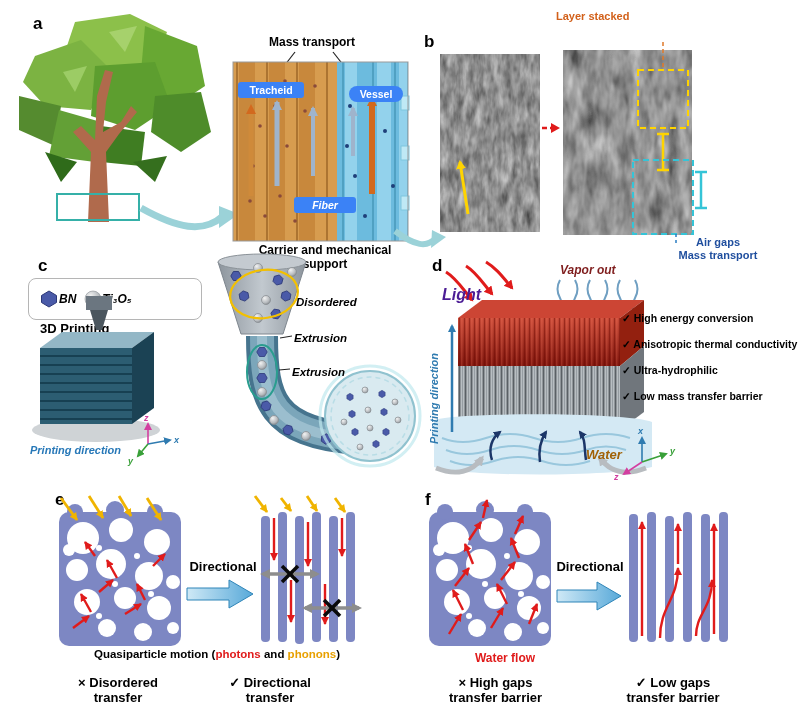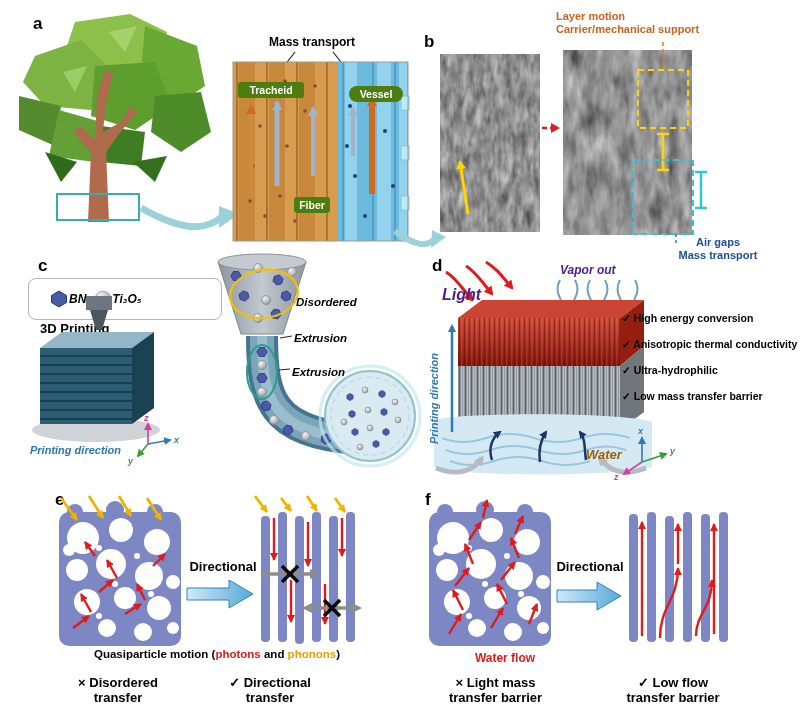--- a/index.html
+++ b/index.html
@@ -3,24 +3,24 @@
 <meta charset="utf-8">
 <style>
   html,body{margin:0;padding:0;background:#fff;}
   .canvas{position:relative;width:800px;height:720px;background:#ffffff;
     font-family:"Liberation Sans",sans-serif;overflow:hidden;
     box-shadow:2px 2px 4px rgba(0,0,0,.25);}
   .t{position:absolute;color:#000;line-height:1.15;}
   .b{font-weight:bold;}
   .i{font-style:italic;}
   .plabel{position:absolute;font-weight:bold;font-size:17px;color:#000;}
-  .badge{position:absolute;background:#4d7c0f;color:#fff;font-weight:bold;
+  .badge{position:absolute;background:#3b82f6;color:#fff;font-weight:bold;
     font-size:10.5px;text-align:center;border-radius:3px;padding:2px 0;}
   .legendbox{position:absolute;border:1.5px solid #b5b5b5;border-radius:8px;
-    display:flex;align-items:center;gap:0;padding:0 20px;}
+    display:flex;align-items:center;gap:0;padding:0 10px;}
   .chk{position:absolute;font-size:10.5px;font-weight:bold;color:#000;white-space:nowrap;}
   svg{position:absolute;overflow:visible;}
 </style>
 </head>
 <body>
 
 <div class="canvas">
 
   <div class="plabel" style="left:33px;top:14px;">a</div>
   <div class="plabel" style="left:424px;top:32px;">b</div>
@@ -118,21 +118,22 @@
     <line x1="147" y1="158" x2="147" y2="62" stroke="#d2691e" stroke-width="6" marker-end="url(#w-org)"></line>
     <line x1="128" y1="120" x2="128" y2="72" stroke="#9fb4cc" stroke-width="4" marker-end="url(#w-blu)"></line>
     <rect x="8" y="26" width="175" height="179" fill="none" stroke="#999" stroke-width="1"></rect>
 
     <path d="M170,195 C190,210 202,212 211,202" fill="none" stroke="#9bd2d8" stroke-width="6"></path>
     <polygon points="207,194 221,201 206,212" fill="#9bd2d8"></polygon>
   </svg>
   <div class="t b" style="left:252px;top:36px;width:120px;text-align:center;font-size:12px;">Mass transport</div>
   <div class="badge" style="left:238px;top:82px;width:66px;">Tracheid</div>
   <div class="badge" style="left:349px;top:86px;width:54px;border-radius:8px;">Vessel</div>
-  <div class="badge" style="left:294px;top:197px;width:36px;">Fiber</div>
+  <div class="badge" style="left:294px;top:197px;width:62px;font-style:italic;">Fiber</div>
+  <div class="t b" style="left:235px;top:244px;width:180px;text-align:center;font-size:12px;">Carrier and mechanical support</div>
 
   <svg style="left:420px;top:8px;" width="310" height="260">
     <defs>
       <filter id="b-noiseL" x="0" y="0" width="100%" height="100%">
         <feTurbulence type="fractalNoise" baseFrequency="0.14 0.05" numOctaves="3" seed="11"></feTurbulence>
         <feColorMatrix type="matrix" values="0.45 0.45 0.1 0 -0.05  0.45 0.45 0.1 0 -0.05  0.45 0.45 0.1 0 -0.05  0 0 0 0 1"></feColorMatrix>
         <feComponentTransfer>
             <feFuncR type="gamma" exponent="1.6"></feFuncR>
             <feFuncG type="gamma" exponent="1.6"></feFuncG>
             <feFuncB type="gamma" exponent="1.6"></feFuncB>
@@ -169,22 +170,21 @@
     </g>
     <rect x="213" y="152" width="60" height="74" fill="none" stroke="#35c4d7" stroke-width="2" stroke-dasharray="6 4"></rect>
     <g stroke="#35c4d7" stroke-width="2.5">
       <line x1="281" y1="164" x2="281" y2="200"></line>
         <line x1="275" y1="164" x2="287" y2="164"></line>
         <line x1="275" y1="200" x2="287" y2="200"></line>
     </g>
     <line x1="256" y1="226" x2="256" y2="236" stroke="#2a7ec2" stroke-width="1.5" stroke-dasharray="3 3"></line>
   </svg>
   <div class="t b" style="left:556px;top:10px;width:210px;font-size:11px;color:#d2601a;">
-    <div>Layer motion</div>
-    <div>Carrier/mechanical support</div>
+    <div>Layer stacked</div>
   </div>
   <div class="t b" style="left:648px;top:236px;width:140px;font-size:11px;color:#1f4e9e;text-align:center;">
     <div>Air gaps</div>
     <div>Mass transport</div>
   </div>
 
   <div class="legendbox" style="left:28px;top:278px;width:152px;height:40px;">
     <svg width="20" height="20" style="position:static;">
       <polygon points="10,2 17.5,6.5 17.5,13.5 10,18 2.5,13.5 2.5,6.5" fill="#4a5aa8" stroke="#2c3878" stroke-width="1"></polygon>
     </svg>
@@ -393,21 +393,21 @@
     <g font-size="9" font-weight="bold" font-style="italic">
       <line x1="214" y1="200" x2="214" y2="176" stroke="#2f7bb0" stroke-width="1.6" marker-end="url(#d-blu)"></line>
       <line x1="214" y1="200" x2="238" y2="192" stroke="#39a039" stroke-width="1.6" marker-end="url(#d-grn)"></line>
       <line x1="214" y1="200" x2="196" y2="212" stroke="#d33fa0" stroke-width="1.6" marker-end="url(#d-mag)"></line>
       <text x="210" y="172" fill="#2f7bb0">x</text>
       <text x="242" y="192" fill="#39a039">y</text>
       <text x="186" y="218" fill="#d33fa0">z</text>
     </g>
   </svg>
   <div class="t b i" style="left:442px;top:286px;font-size:16px;color:#4c1d95;">Light</div>
-  <div class="t b i" style="left:560px;top:264px;font-size:12px;color:#4c1d95;">Vapor out</div>
+  <div class="t b i" style="left:560px;top:264px;font-size:12px;color:#7f1d1d;">Vapor out</div>
   <div class="t b i" style="left:428px;top:326px;height:118px;writing-mode:vertical-rl;transform:rotate(180deg);font-size:11px;color:#2f7bb0;">Printing direction</div>
   <div class="t b i" style="left:544px;top:448px;font-size:13px;color:#a16207;margin-left:42px;">Water</div>
   <div class="chk" style="left:622px;top:312px;">✓ High energy conversion</div>
   <div class="chk" style="left:622px;top:338px;">✓ Anisotropic thermal conductivity</div>
   <div class="chk" style="left:622px;top:364px;">✓ Ultra-hydrophilic</div>
   <div class="chk" style="left:622px;top:390px;">✓ Low mass transfer barrier</div>
 
   <svg style="left:55px;top:496px;" width="312" height="158">
     <defs>
       <marker id="e-red" markerUnits="userSpaceOnUse" markerWidth="11" markerHeight="11" refX="7" refY="5" orient="auto">
@@ -576,21 +576,21 @@
       <line x1="217" y1="140" x2="217" y2="26" marker-end="url(#f-red)"></line>
       <line x1="289" y1="138" x2="289" y2="28" marker-end="url(#f-red)"></line>
       <path d="M235,142 C235,110 253,104 253,72" marker-end="url(#f-red)"></path>
       <path d="M253,68 C253,52 253,40 253,28" marker-end="url(#f-red)"></path>
       <path d="M271,140 C271,118 287,112 287,84" marker-end="url(#f-red)"></path>
     </g>
   </svg>
   <div class="t b" style="left:550px;top:560px;width:80px;text-align:center;font-size:13px;">Directional</div>
   <div class="t b" style="left:430px;top:652px;width:150px;text-align:center;font-size:12px;color:#e01b1b;">Water flow</div>
   <div class="t b" style="left:428px;top:676px;width:135px;text-align:center;font-size:13px;">
-    <div>× Light mass</div>
+    <div>× High gaps</div>
     <div>transfer barrier</div>
   </div>
   <div class="t b" style="left:598px;top:676px;width:150px;text-align:center;font-size:13px;">
-    <div>✓ Low flow</div>
+    <div>✓ Low gaps</div>
     <div>transfer barrier</div>
   </div>
 
 </div>
 
 </body></html>

